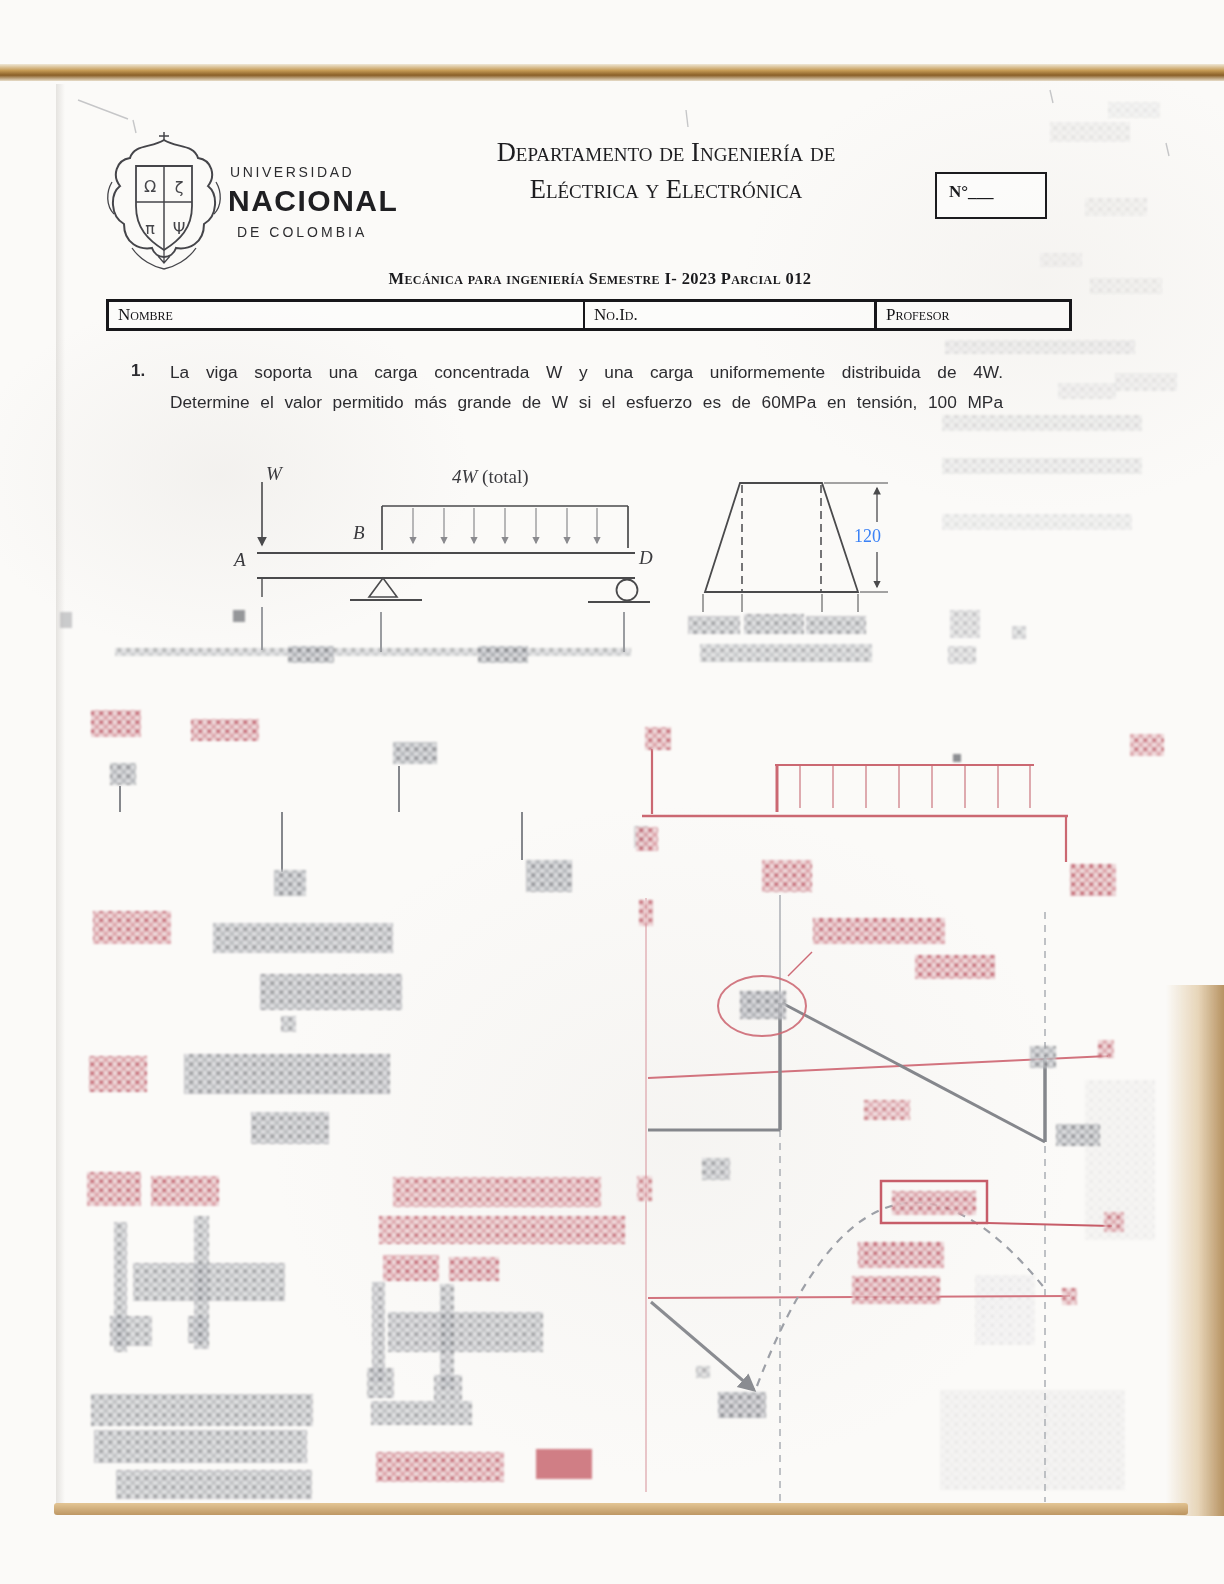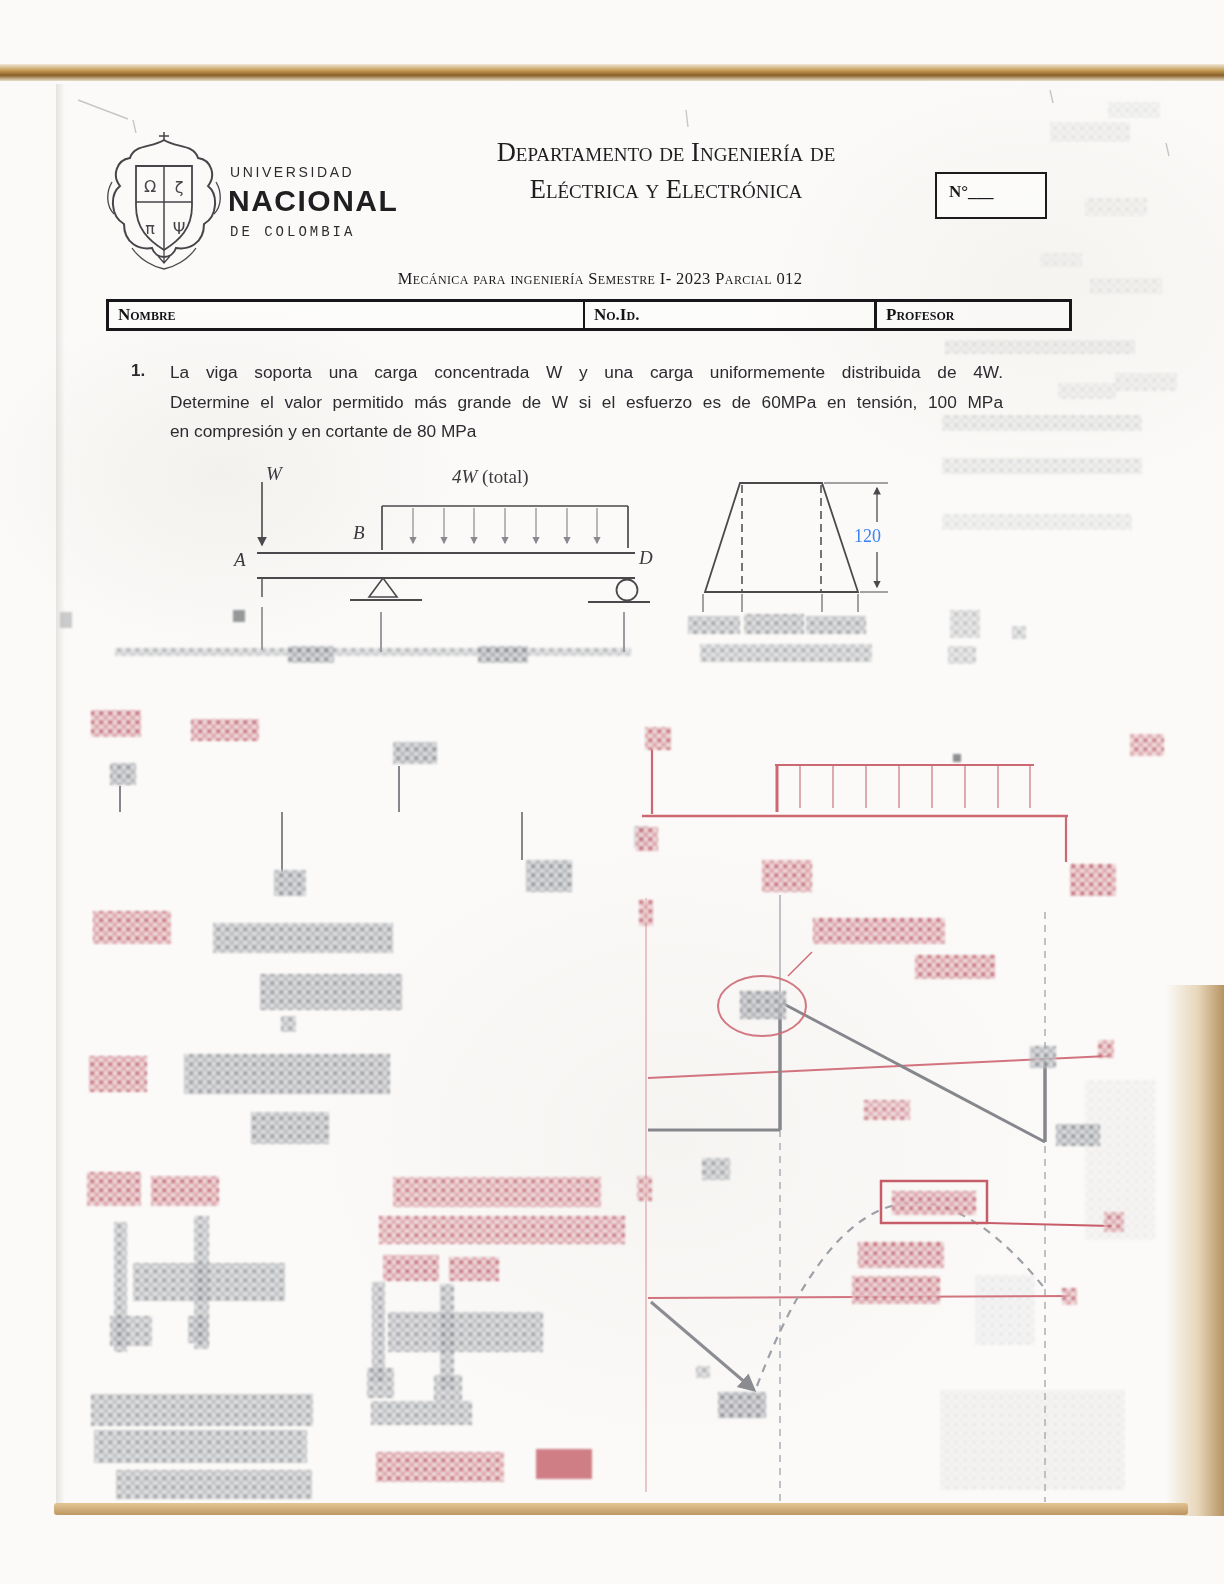--- a/index.html
+++ b/index.html
@@ -18,33 +18,33 @@
   .bottom-band{left:54px;top:1503px;width:1134px;height:12px;border-radius:3px;
     background:linear-gradient(to bottom,#dfbc84,#b2854a);opacity:.85;}
   .right-band{right:0;top:985px;width:58px;height:531px;
     background:linear-gradient(to right, rgba(203,160,92,0), rgba(203,160,92,.40) 55%, rgba(163,117,56,.78));}
   .left-shadow{left:56px;top:84px;width:9px;height:1420px;
     background:linear-gradient(to right, rgba(150,145,138,.22), transparent);}
   svg.art{position:absolute;left:0;top:0;}
 
   .logo-uni{left:230px;top:164px;font-family:"Liberation Sans",sans-serif;font-size:14px;letter-spacing:2.6px;color:#2d2d30;}
   .logo-nac{left:228px;top:184px;font-family:"Liberation Sans",sans-serif;font-size:30px;font-weight:bold;letter-spacing:1.5px;color:#1f1f22;}
-  .logo-col{left:230px;top:224px;font-family:Liberation Mono, monospace;font-size:14px;letter-spacing:3px;color:#2d2d30;}
+  .logo-col{left:237px;top:224px;font-family:Liberation Sans, sans-serif;font-size:14px;letter-spacing:3px;color:#2d2d30;}
 
   .head-block{left:398px;top:134px;width:536px;text-align:center;color:#1d1d20;}
   .head-l1{font-size:28px;font-variant:small-caps;line-height:37px;}
   .head-l2,.head-l3{font-size:26.5px;font-variant:small-caps;line-height:37px;}
 
   .nbox{left:935px;top:172px;width:108px;height:43px;border:2.5px solid #1b1b1e;background:rgba(255,255,255,.5);font-weight:bold;}
   .nbox span{display:block;margin:8px 0 0 12px;font-size:17px;color:#1b1b1e;}
 
-  .course{left:160px;top:269px;width:880px;text-align:center;font-variant:small-caps;font-weight:normal;font-size:16.5px;letter-spacing:.4px;color:#1a1a1d;}
+  .course{left:160px;top:269px;width:880px;text-align:center;font-variant:small-caps;font-weight:bold;font-size:16.5px;letter-spacing:.4px;color:#1a1a1d;}
 
   .idtable{left:106px;top:299px;width:966px;height:32px;border:3px solid #17171a;display:flex;box-sizing:border-box;background:rgba(255,255,255,.35);}
-  .idtable .cell{box-sizing:border-box;padding:3px 0 4px 9px;font-variant:small-caps;font-weight:700;font-size:17px;color:#141417;}
+  .idtable .cell{box-sizing:border-box;padding:3px 0 4px 9px;font-variant:small-caps;font-weight:400;font-size:17px;color:#141417;}
   .idtable .c1{width:474px;}
   .idtable .c2{width:279px;border-left:2.5px solid #17171a;}
   .idtable .c3{flex:1;border-left:3px solid #17171a;margin-left:12px;}
 
   .pnum{left:131px;top:361px;font-family:"Liberation Sans",sans-serif;font-weight:bold;font-size:17px;color:#2c2c30;}
   .ptext{left:170px;top:358px;width:833px;font-family:"Liberation Sans",sans-serif;font-size:17.3px;line-height:29.5px;color:#2c2c30;}
   .ptext .just{text-align:justify;text-align-last:justify;}
 
   .figlabel{font-family:"Liberation Serif",serif;font-size:19px;color:#3a3a3e;}
   .it{font-style:italic;}
@@ -332,21 +332,20 @@
   <div class="abs idtable">
     <div class="cell c1">Nombre</div>
     <div class="cell c2">No.Id.</div>
     <div class="cell c3">Profesor</div>
   </div>
 
   <div class="abs pnum">1.</div>
   <div class="abs ptext">
     <div class="just">La viga soporta una carga concentrada W y una carga uniformemente distribuida de 4W.</div>
     <div class="just">Determine el valor permitido más grande de W si el esfuerzo es de 60MPa en tensión, 100 MPa</div>
-    <div>en compresión y en cortante de 80 MPa</div>
   </div>
 
   <div class="abs figlabel it" style="left:266px;top:463px;">W</div>
   <div class="abs figlabel" style="left:452px;top:466px;"><span class="it">4W</span><span> (total)</span></div>
   <div class="abs figlabel it" style="left:234px;top:549px;">A</div>
   <div class="abs figlabel it" style="left:353px;top:522px;">B</div>
   <div class="abs figlabel it" style="left:639px;top:547px;">D</div>
   <div class="abs figlabel dim120" style="left:852px;top:526px;background:#fbfaf8;padding:0 2px;">120</div>
 
   <div class="abs right-band"></div>

